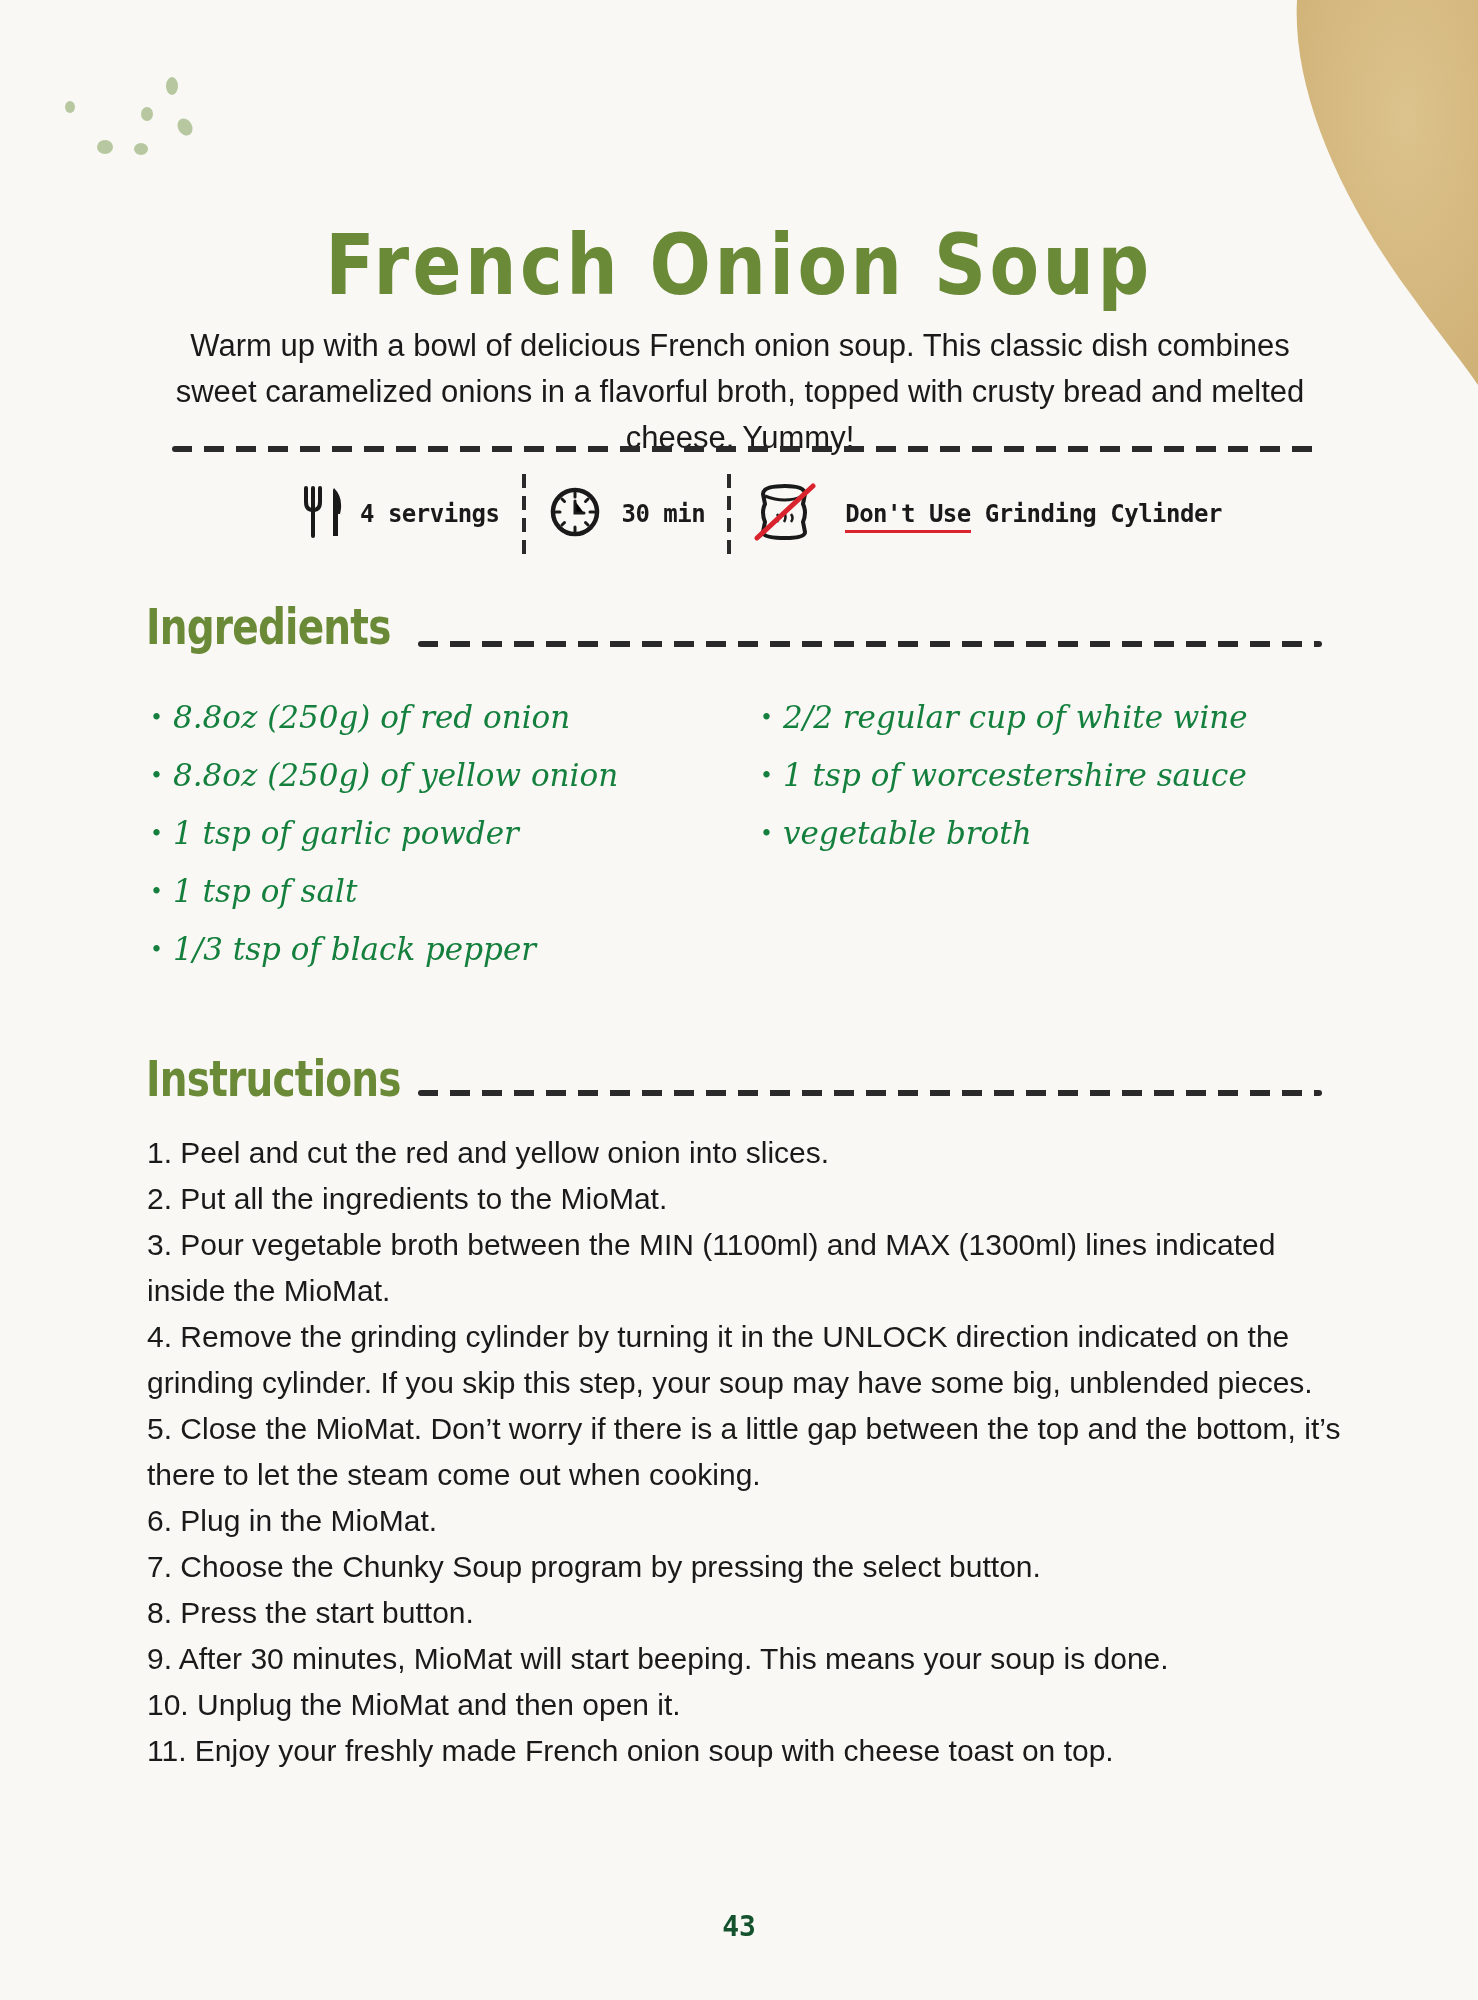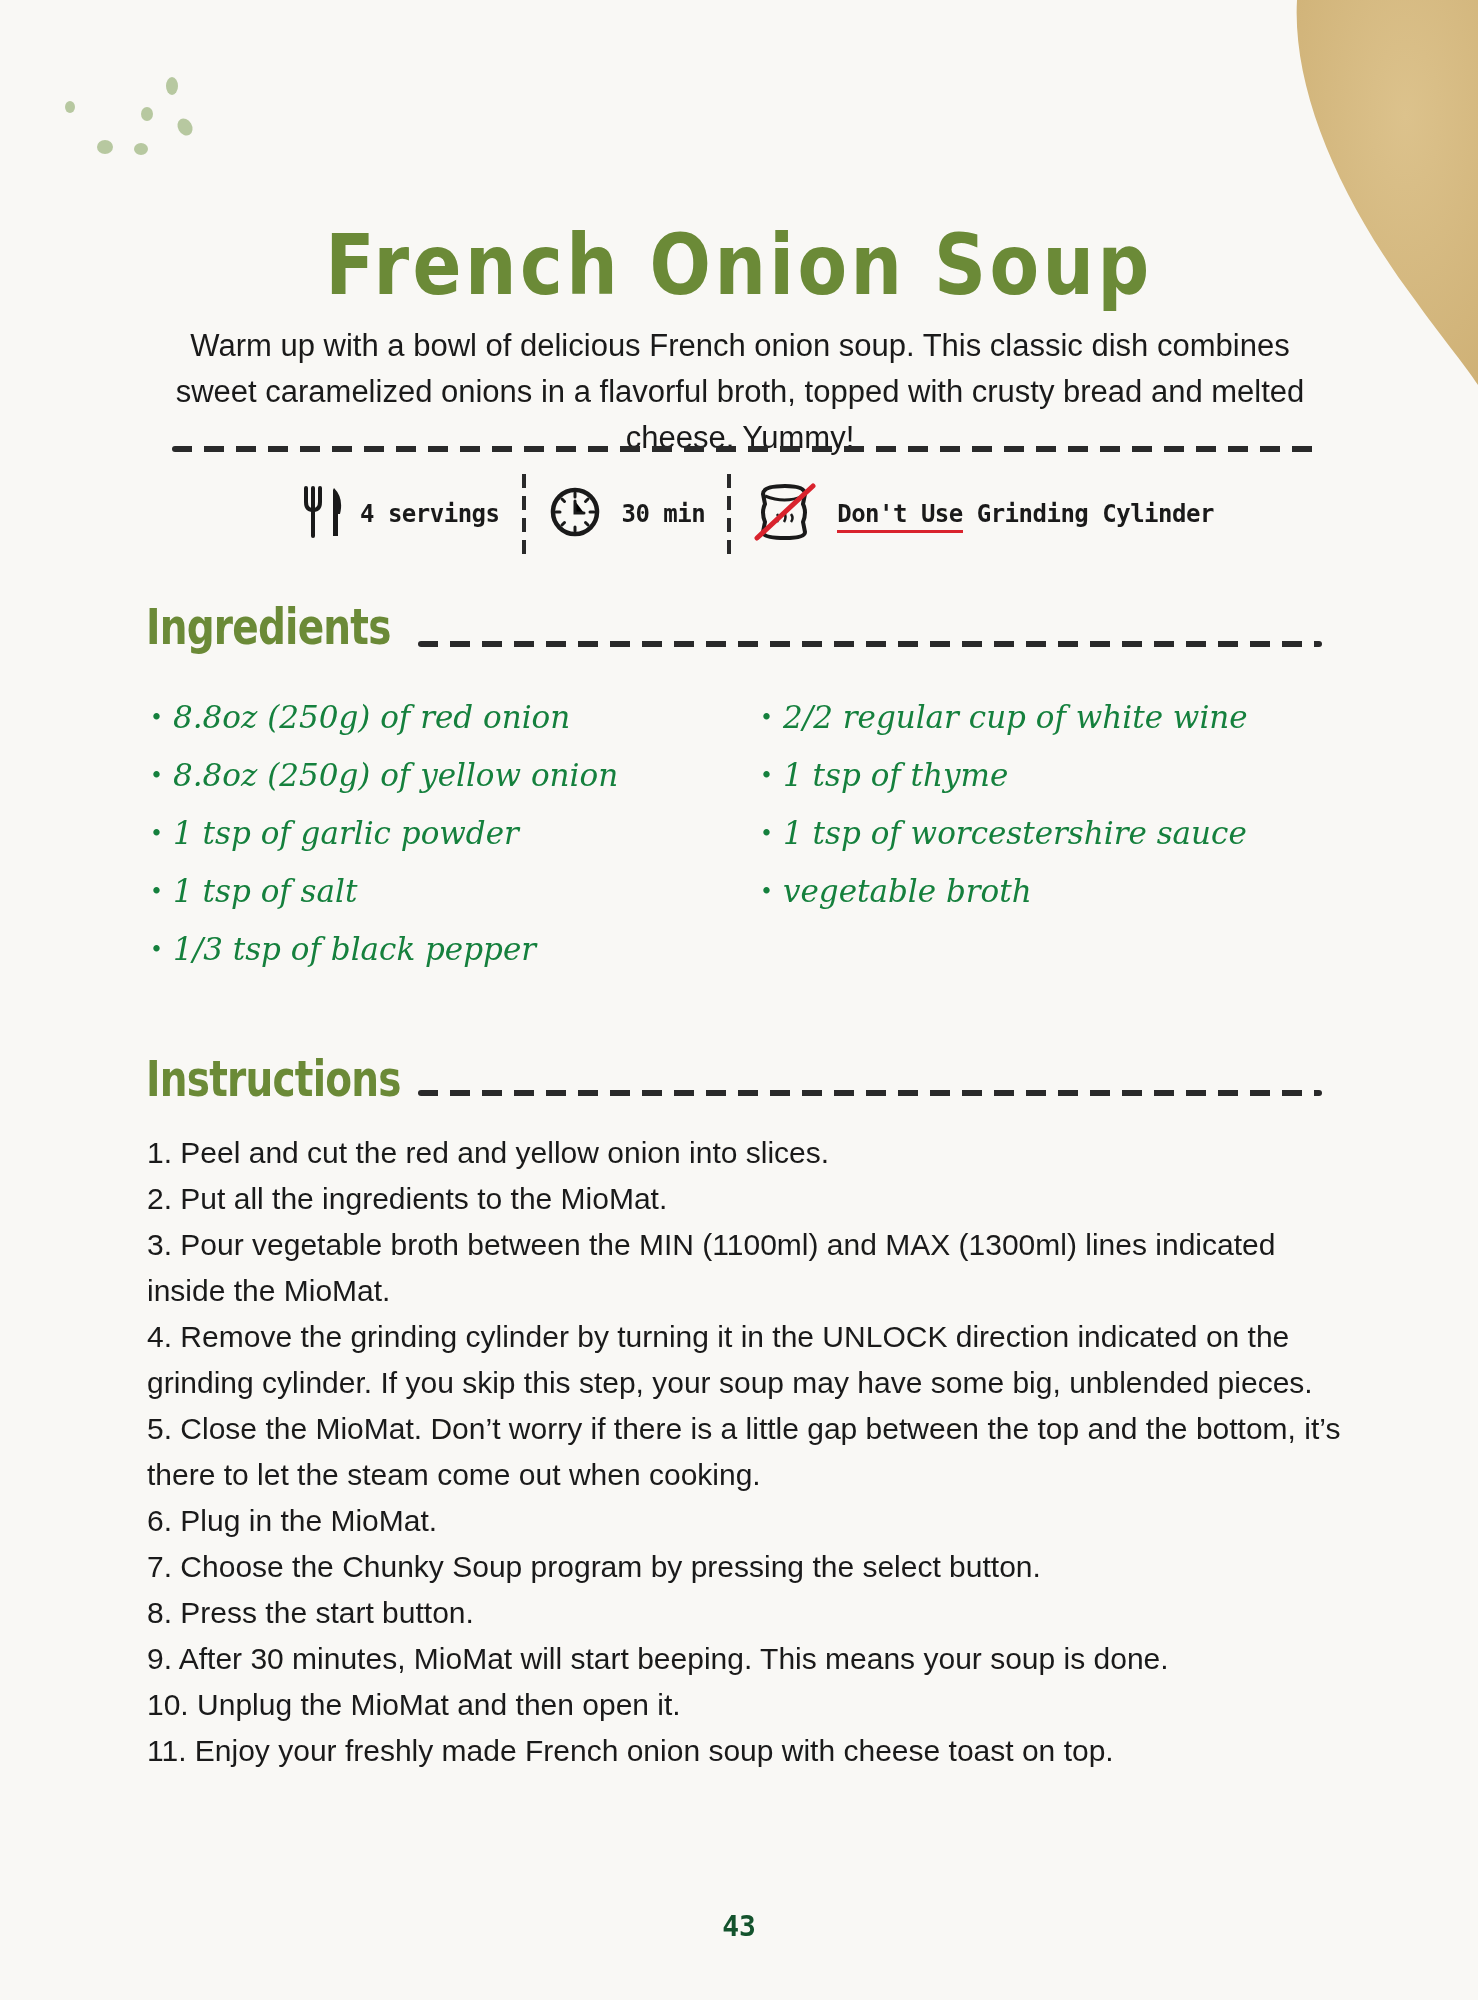--- a/index.html
+++ b/index.html
@@ -145,39 +145,38 @@
         <path d="M10 12 Q10 4 32 4 Q52 4 52 12 L50 22 Q54 30 50 40 L52 50 Q52 56 32 56 Q10 56 10 50 L12 40 Q8 30 12 22 Z" fill="none" stroke="#1a1a1a" stroke-width="4"></path>
         <path d="M12 14 Q32 22 50 14" fill="none" stroke="#1a1a1a" stroke-width="3"></path>
         <g fill="none" stroke="#1a1a1a" stroke-width="2.5">
           <path d="M24 32 q3 4 0 8"></path>
             <path d="M31 30 q3 5 0 10"></path>
             <path d="M38 32 q3 4 0 8"></path>
         </g>
         <path d="M4 56 L60 4" stroke="#d9232d" stroke-width="5" stroke-linecap="round"></path>
       </svg>
     </span>
-    <span class="meta-text" style="margin-left:20px;">
+    <span class="meta-text" style="margin-left:28px;">
       <span class="underline-red">Don't Use</span><span> Grinding Cylinder</span>
     </span>
   </div>
 </div>
 
 <h2 class="section-head" style="top:598px; margin:0;">Ingredients</h2>
 <div class="dash" style="left:418px; top:641px; width:904px;"></div>
 
 <ul class="ing-col" style="left:150px;">
   <li>8.8oz (250g) of red onion</li>
   <li>8.8oz (250g) of yellow onion</li>
   <li>1 tsp of garlic powder</li>
   <li>1 tsp of salt</li>
   <li>1/3 tsp of black pepper</li>
 </ul>
 <ul class="ing-col" style="left:760px;">
   <li>2/2 regular cup of white wine</li>
-  <li>1 tsp of thyme</li>
   <li>1 tsp of worcestershire sauce</li>
   <li>vegetable broth</li>
 </ul>
 
 <h2 class="section-head" style="top:1050px; margin:0;">Instructions</h2>
 <div class="dash" style="left:418px; top:1090px; width:904px;"></div>
 
 <ol class="steps">
   <li>1. Peel and cut the red and yellow onion into slices.</li>
   <li>2. Put all the ingredients to the MioMat.</li>

